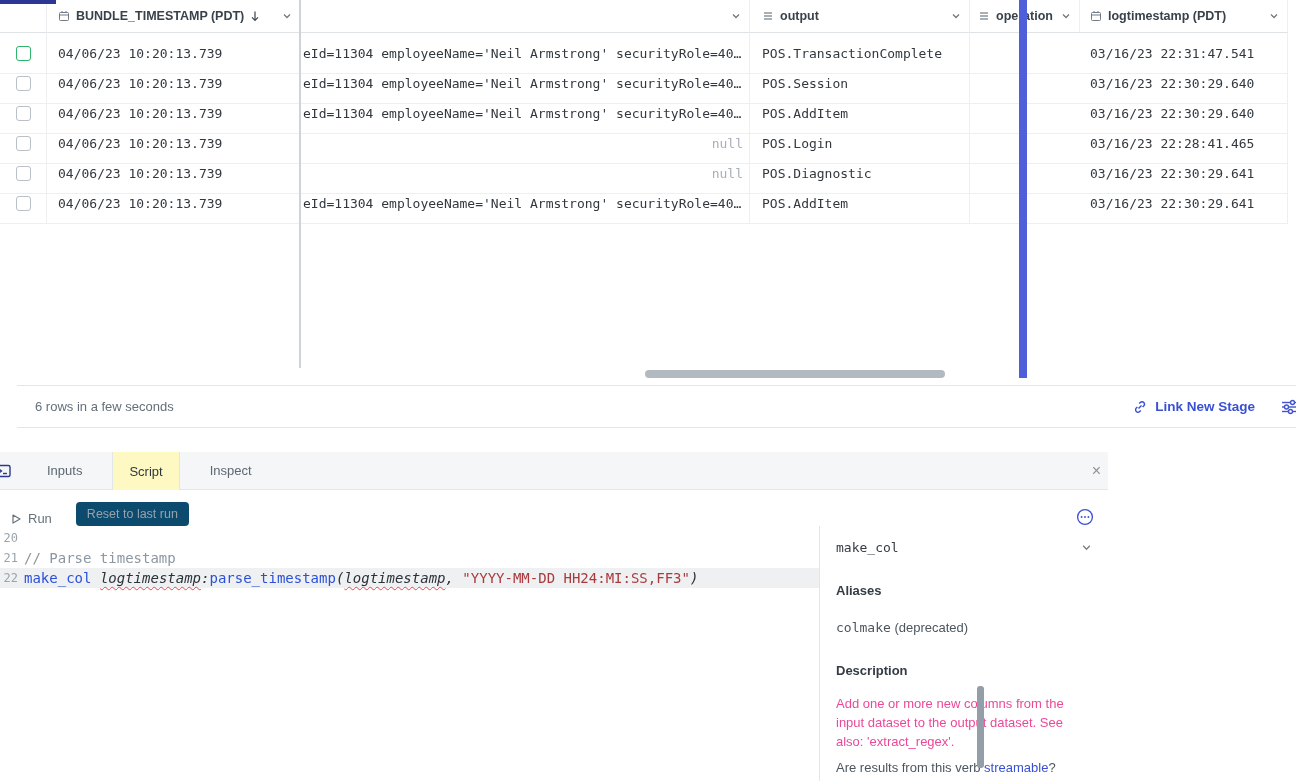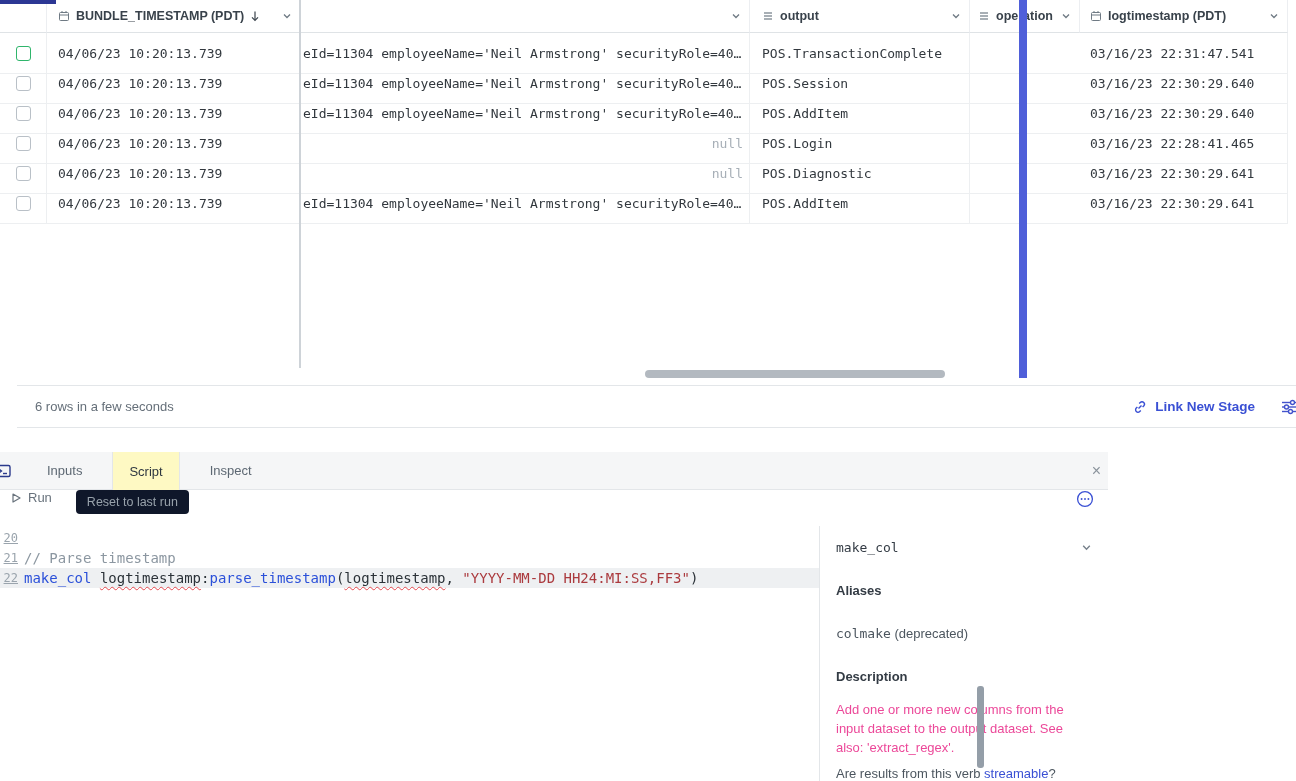--- a/index.html
+++ b/index.html
@@ -48,51 +48,51 @@
   .panel { position:absolute; top:452px; left:0; width:1108px; bottom:0; background:#fff; }
   .tabbar { height:38px; background:#f5f6f7; border-bottom:1px solid #e3e6e9;
             display:flex; align-items:stretch; position:relative; }
   .console-icn { display:flex; align-items:center; margin-left:-5px; margin-right:20px; color:#2b3a8c; }
   .tab { display:flex; align-items:center; padding:0 16px; margin-right:14px;
          font-size:13px; color:#5d6873; cursor:pointer; }
   .tab.active { background:#fef9c3; border-left:1px solid #e3e6e9; border-right:1px solid #e3e6e9;
                 color:#2e3740; margin-bottom:-1px; }
   .close-x { position:absolute; right:3px; top:50%; transform:translateY(-50%);
              color:#8a939c; font-size:16px; line-height:1; cursor:pointer; padding:2px 4px; }
-  .toolbar { height:36px; display:flex; align-items:flex-start; padding:0 14px 0 10px; background:#fff; }
+  .toolbar { height:36px; display:flex; align-items:flex-end; padding:0 14px 0 10px; background:#fff; }
   .run-btn { display:flex; align-items:center; gap:6px; color:#68727c; font-size:13px; cursor:pointer; }
-  .reset-btn { margin-left:24px; background:#0f172a; color:#98a2ab; font-size:12.5px;
+  .reset-btn { margin-left:24px; background:#0c4a6e; color:#98a2ab; font-size:12.5px;
                padding:5px 11px; border-radius:4px; border:none; }
   .more-btn { margin-left:auto; color:#3a50d4; display:flex; cursor:pointer; }
 
   
   .panel-body { position:absolute; top:74px; left:0; right:0; bottom:0; display:flex; }
   .editor { width:973px; padding-top:2px; overflow:hidden; }
   .eline { display:flex; height:20px; align-items:center;
            font-family:"DejaVu Sans Mono", monospace; font-size:14px; }
   .eline.active { background:#eef0f2; }
   .lnum { width:24px; padding-right:6px; text-align:right; flex:none;
-          font-size:12px; color:#9aa4ad;text-decoration:underline; }
+          font-size:12px; color:#9aa4ad; }
   .lcode { white-space:pre; }
-  .tok-plain { color:#2b3238; }
+  .tok-plain { color:#2b3238;font-style:italic; }
   .tok-keyword { color:#2b50d9; }
   .tok-func { color:#2b50d9; }
   .tok-string { color:#ab3a3e; }
   .tok-comment { color:#8c97a1; }
   .squiggle { text-decoration-line:underline; text-decoration-style:wavy;
               text-decoration-color:#e5484d; text-decoration-thickness:1px; text-underline-offset:3px; }
   .vscroll-thumb { position:absolute; left:977px; top:160px; width:7px; height:82px;
                    border-radius:3px; background:#949ea8; }
   .docs { width:308px; margin-left:auto; border-left:1px solid #e3e6e9; padding:14px 16px 0; }
   .docs-title-row { display:flex; align-items:center; }
   .docs-title { font-family:"DejaVu Sans Mono", monospace; font-size:13px; color:#333b44; }
   .docs-title-row .chev { margin-left:auto; color:#77818b; display:flex; }
   .docs-type { margin-top:16px; font-size:13px; color:#4c565f; }
   .docs-h { margin-top:28px; font-size:13px; font-weight:700; color:#333b44; }
-  .docs-alias { margin-top:28px; font-size:13px; color:#4c565f; }
+  .docs-alias { margin-top:22px; font-size:13px; color:#4c565f; }
   .docs-alias .mono { font-size:13px; }
   .docs-desc { margin-top:16px; font-size:13px; line-height:19px; color:#ec4899; width:256px; }
   .docs-footer { margin-top:9px; font-size:13px; color:#4c565f; }
   .docs-footer a { color:#3a50d4; text-decoration:none; cursor:pointer; }
   svg { display:block; }
 </style>
 </head>
 <body>
 
 <div class="stage">

